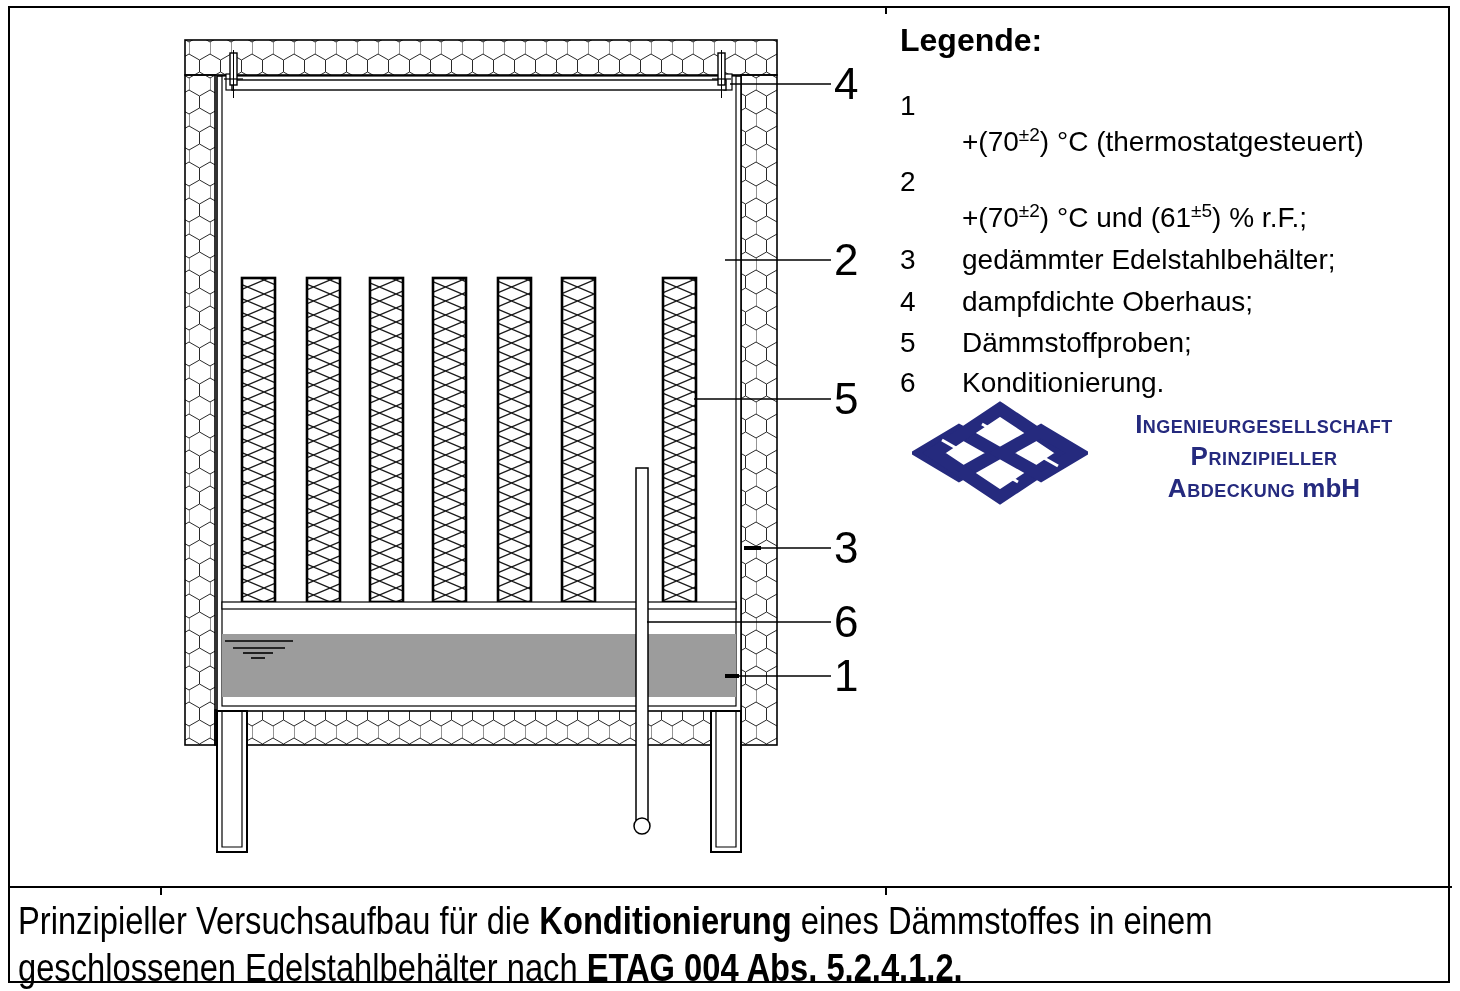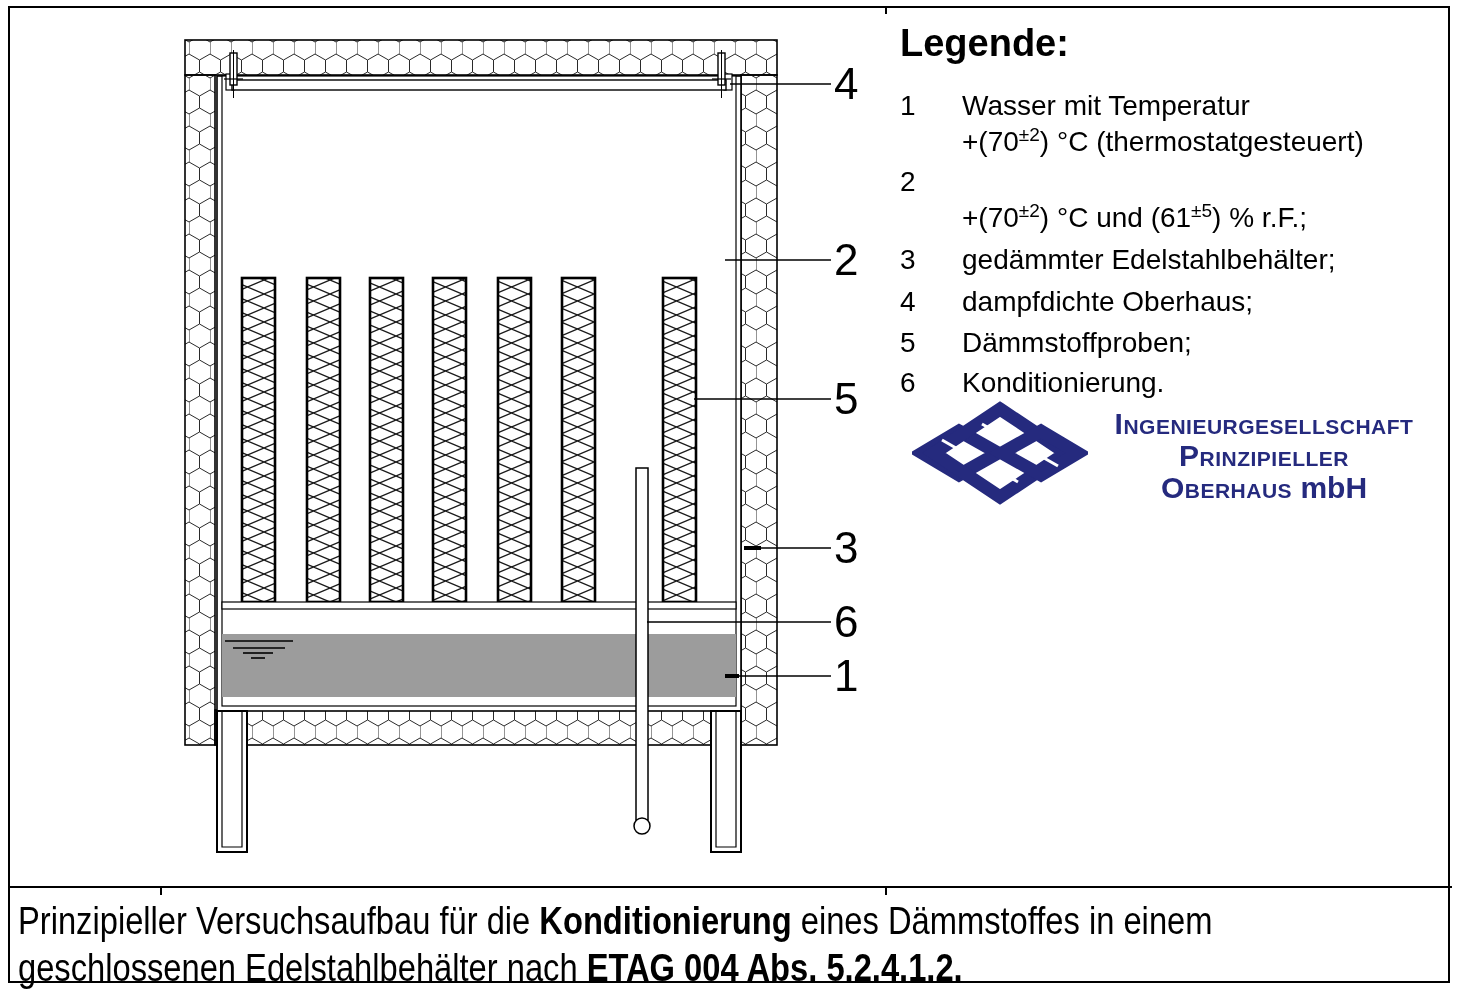--- a/index.html
+++ b/index.html
@@ -10,30 +10,30 @@
   .page-border{
     position:absolute;left:8px;top:6px;width:1442px;height:977px;
     border:2px solid #000;box-sizing:border-box;
   }
   .caption-sep{
     position:absolute;left:8px;top:886px;width:1444px;height:2px;background:#000;
   }
   .tick{position:absolute;width:2px;height:8px;background:#000;}
   
   .legend{position:absolute;left:898px;top:0;width:556px;}
-  .legend-title{position:absolute;left:2px;top:22px;font-size:38px;font-weight:bold;}
+  .legend-title{position:absolute;left:2px;top:22px;font-size:32px;font-weight:bold;}
   .legend-row{position:absolute;left:0;width:552px;font-size:28px;line-height:36px;}
   .legend-num{position:absolute;left:2px;top:0;}
   .legend-text{position:absolute;left:64px;top:0;width:486px;}
   sup.pm{font-size:19px;vertical-align:super;line-height:0;}
   
   .logo-knot{position:absolute;left:912px;top:400px;}
   .logo-text{
     position:absolute;left:1088px;top:408px;width:352px;text-align:center;
-    color:#252a7e;font-weight:bold;font-size:30px;line-height:32px;
+    color:#252a7e;font-weight:bold;font-size:26px;line-height:32px;
   }
   .sc{font-variant:small-caps;letter-spacing:0.5px;}
   
   .caption{
     position:absolute;left:18px;top:898px;width:1680px;
     font-size:38px;line-height:47px;
     transform:scaleX(0.86);transform-origin:0 0;white-space:nowrap;
   }
   .caption b{font-weight:bold;}
   
@@ -147,21 +147,21 @@
       <text x="834" y="637">6</text>
       <text x="834" y="691">1</text>
     </g>
   </svg>
 
   <div class="legend">
     <div class="legend-title">Legende:</div>
 
     <div class="legend-row" style="top:88px;">
       <span class="legend-num">1</span>
-      <span class="legend-text"><span>Wasser mit Temperatur</span><br>
+      <span class="legend-text"><br>
         <span>+(70</span><sup class="pm">±2</sup><span>) °C (thermostatgesteuert)</span></span>
     </div>
 
     <div class="legend-row" style="top:164px;">
       <span class="legend-num">2</span>
       <span class="legend-text"><br>
         <span>+(70</span><sup class="pm">±2</sup><span>) °C und (61</span><sup class="pm">±5</sup><span>) % r.F.;</span></span>
     </div>
 
     <div class="legend-row" style="top:242px;">
@@ -194,21 +194,21 @@
     <g stroke="#fff" stroke-width="3">
       <line x1="30" y1="40" x2="44" y2="48"></line>
       <line x1="146" y1="66" x2="132" y2="58"></line>
       <line x1="70" y1="24" x2="84" y2="32"></line>
       <line x1="106" y1="82" x2="92" y2="74"></line>
     </g>
   </svg>
   <div class="logo-text">
     <span class="sc">Ingenieurgesellschaft</span><br>
     <span class="sc">Prinzipieller</span><br>
-    <span class="sc">Oberhaus</span><span> mbH</span>
+    <span class="sc">Abdeckung</span><span> mbH</span>
   </div>
 
   <div class="caption">
     <span>Prinzipieller Versuchsaufbau für die </span><b>Konditionierung</b><span> eines Dämmstoffes in einem</span><br>
     <span>geschlossenen Edelstahlbehälter nach </span><b>ETAG 004 Abs. 5.2.4.1.2.</b>
   </div>
 
 </div>
 
 </body></html>

